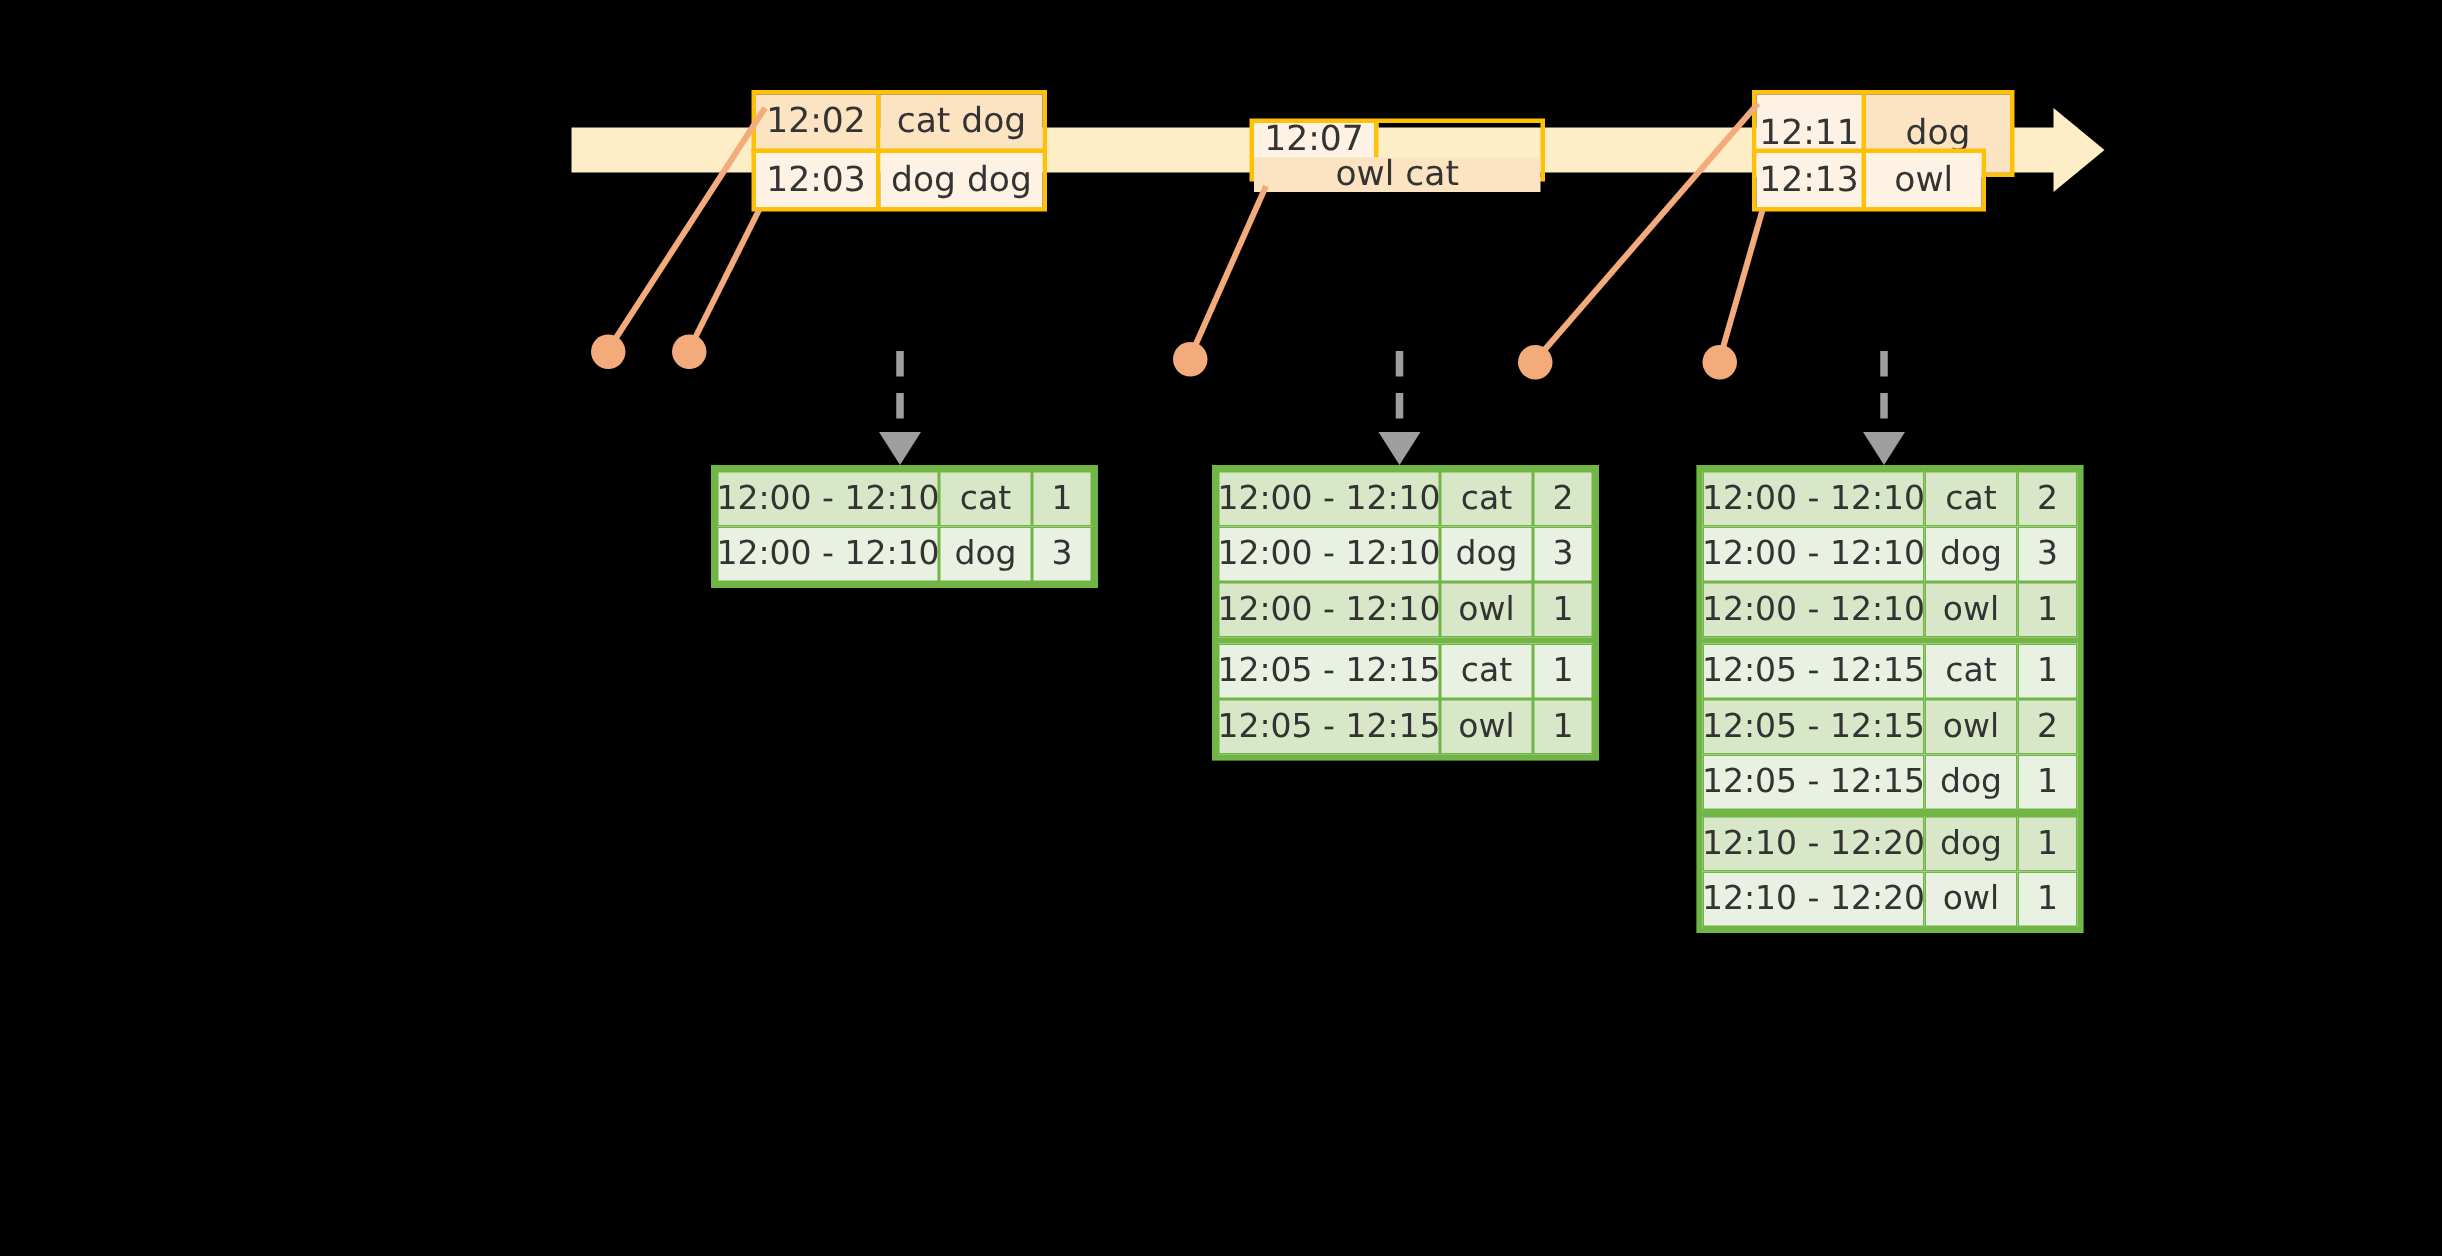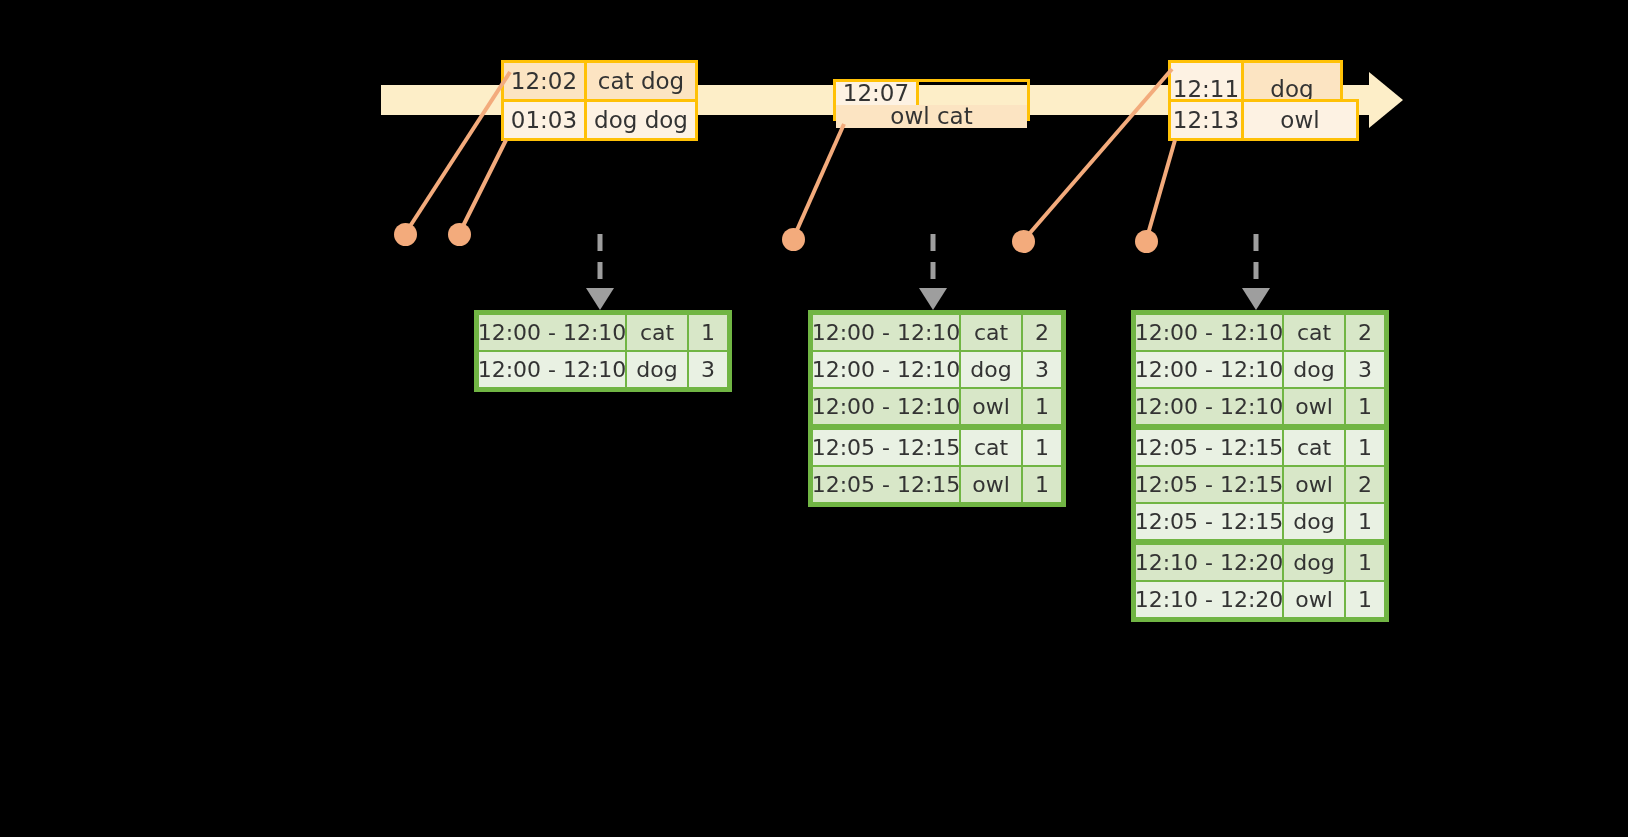--- a/index.html
+++ b/index.html
@@ -100,34 +100,34 @@
 <div id="stage">
 
   <div class="tl-shaft" style="left:381px; top:85px; width:1004px; height:30px;"></div>
   <div class="tl-head" style="left:1369px; top:72px;"></div>
 
   <div class="ev-row" style="left:501px; top:60px; width:197px; height:42px;">
     <div class="ev-cell time shade-a" style="width:83px; height:100%;">12:02</div>
     <div class="ev-cell shade-a" style="flex:1; height:100%;">cat dog</div>
   </div>
   <div class="ev-row" style="left:501px; top:99px; width:197px; height:42px;">
-    <div class="ev-cell time shade-b" style="width:83px; height:100%;">01:03</div>
+    <div class="ev-cell time shade-b" style="width:83px; height:100%;">12:03</div>
     <div class="ev-cell shade-b" style="flex:1; height:100%;">dog dog</div>
   </div>
 
   <div class="ev-row" style="left:833px; top:79px; width:197px; height:42px;flex-direction:column;">
     <div class="ev-cell time shade-b" style="width:83px; height:100%;">12:07</div>
     <div class="ev-cell shade-a" style="flex:1; height:100%;text-align:right;">owl cat</div>
   </div>
 
   <div class="ev-row" style="left:1168px; top:60px; width:175px; height:58px;">
     <div class="ev-cell time shade-b" style="width:73px; height:100%;">12:11</div>
     <div class="ev-cell shade-a" style="flex:1; height:100%;">dog</div>
   </div>
-  <div class="ev-row" style="left:1168px; top:99px; width:191px; height:42px;justify-content:space-between;">
+  <div class="ev-row" style="left:1168px; top:99px; width:156px; height:42px;justify-content:space-between;">
     <div class="ev-cell time shade-b" style="width:73px; height:100%;">12:13</div>
     <div class="ev-cell shade-b" style="flex:1; height:100%;">owl</div>
   </div>
 
   <svg class="wires" viewBox="0 0 1628 837">
     <g stroke="#f3ab7c" stroke-width="4" fill="none">
       <line x1="405" y1="234" x2="510" y2="72"></line>
       <line x1="459" y1="234" x2="506" y2="140"></line>
       <line x1="793" y1="239" x2="844" y2="124"></line>
       <line x1="1023" y1="241" x2="1172" y2="69"></line>

